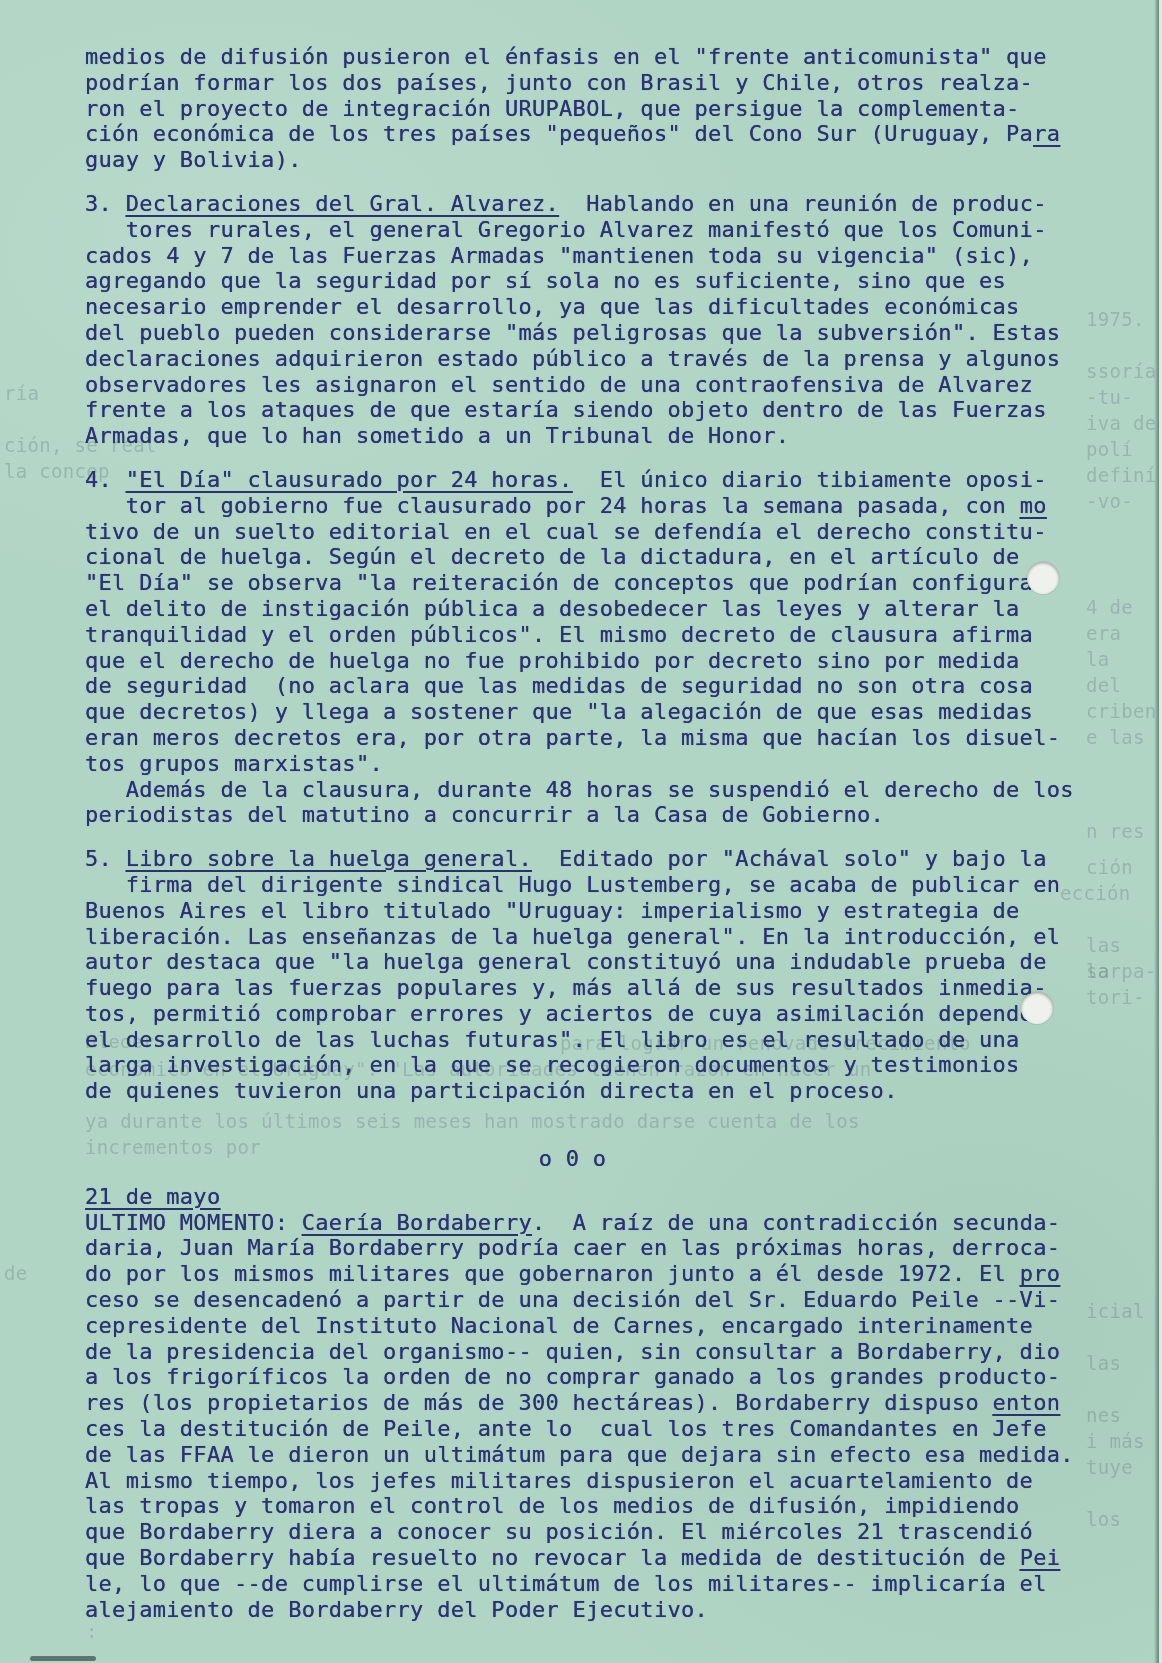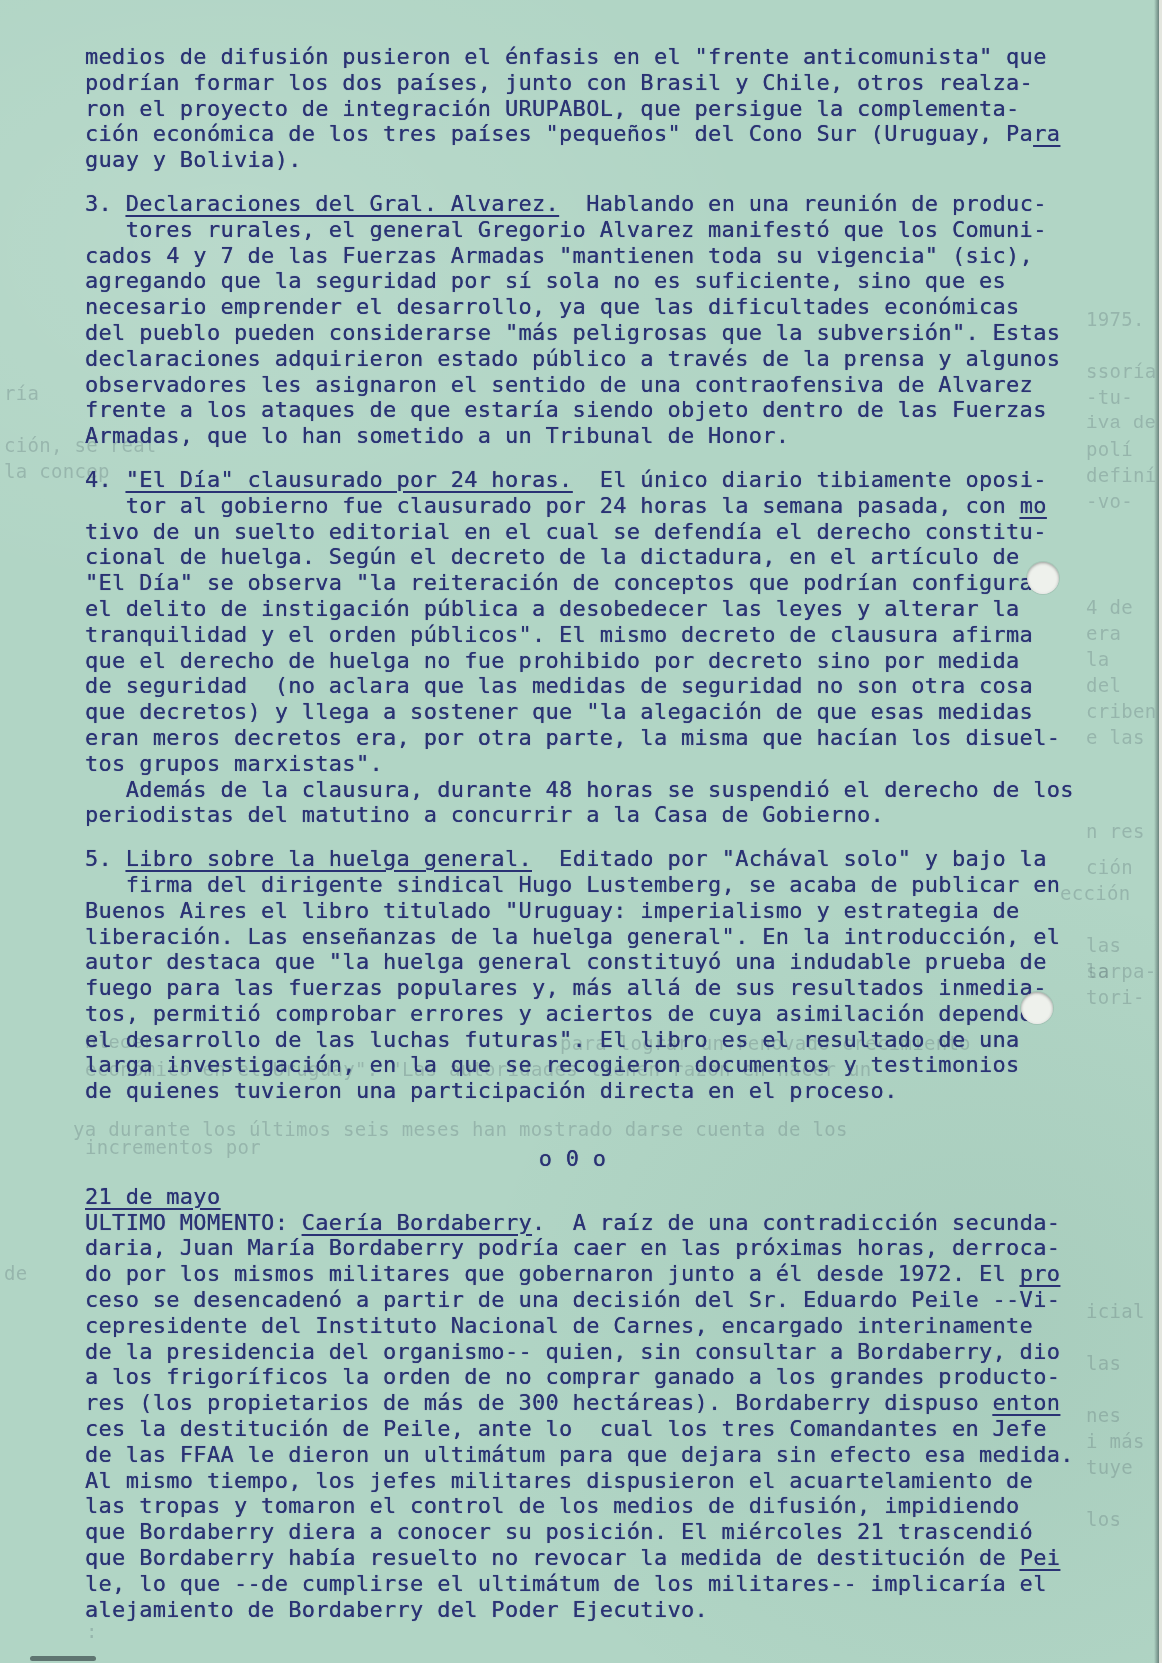--- a/index.html
+++ b/index.html
@@ -66,26 +66,26 @@
   }
 </style>
 </head>
 <body>
 
 <div class="paper">
   <div class="ghost-layer">
       <span class="ghost" style="left: 85px; top: 1032px; font-family: Liberation Mono, monospace;">blecer</span>
       <span class="ghost" style="left: 560px; top: 1032px;">para lograr un renovado crecimiento</span>
       <span class="ghost" style="left: 85px; top: 1058px;">económico en el Uruguay". "Las autoridades tienen razón en hacer un</span>
-      <span class="ghost" style="left: 73px; top: 1110px; margin-top: 8px;">ya durante los últimos seis meses han mostrado darse cuenta de los</span>
+      <span class="ghost" style="left: 85px; top: 1110px;">ya durante los últimos seis meses han mostrado darse cuenta de los</span>
       <span class="ghost" style="left: 85px; top: 1136px;">incrementos por</span>
       <span class="ghost" style="left: 1086px; top: 308px;">1975.</span>
       <span class="ghost" style="left: 1086px; top: 360px;">ssoría</span>
       <span class="ghost" style="left: 1086px; top: 386px;">-tu-</span>
-      <span class="ghost" style="left: 1086px; top: 412px; font-family: Liberation Mono, monospace;">iva de</span>
+      <span class="ghost" style="left: 1086px; top: 412px;">iva de</span>
       <span class="ghost" style="left: 1086px; top: 438px;">polí</span>
       <span class="ghost" style="left: 1086px; top: 464px;">definí</span>
       <span class="ghost" style="left: 1086px; top: 490px;">-vo-</span>
       <span class="ghost" style="left: 1086px; top: 596px;">4 de</span>
       <span class="ghost" style="left: 1086px; top: 622px;">era</span>
       <span class="ghost" style="left: 1086px; top: 648px;">la</span>
       <span class="ghost" style="left: 1086px; top: 674px;">del</span>
       <span class="ghost" style="left: 1086px; top: 700px;">criben</span>
       <span class="ghost" style="left: 1086px; top: 726px;">e las</span>
       <span class="ghost" style="left: 1086px; top: 820px;">n res</span>

